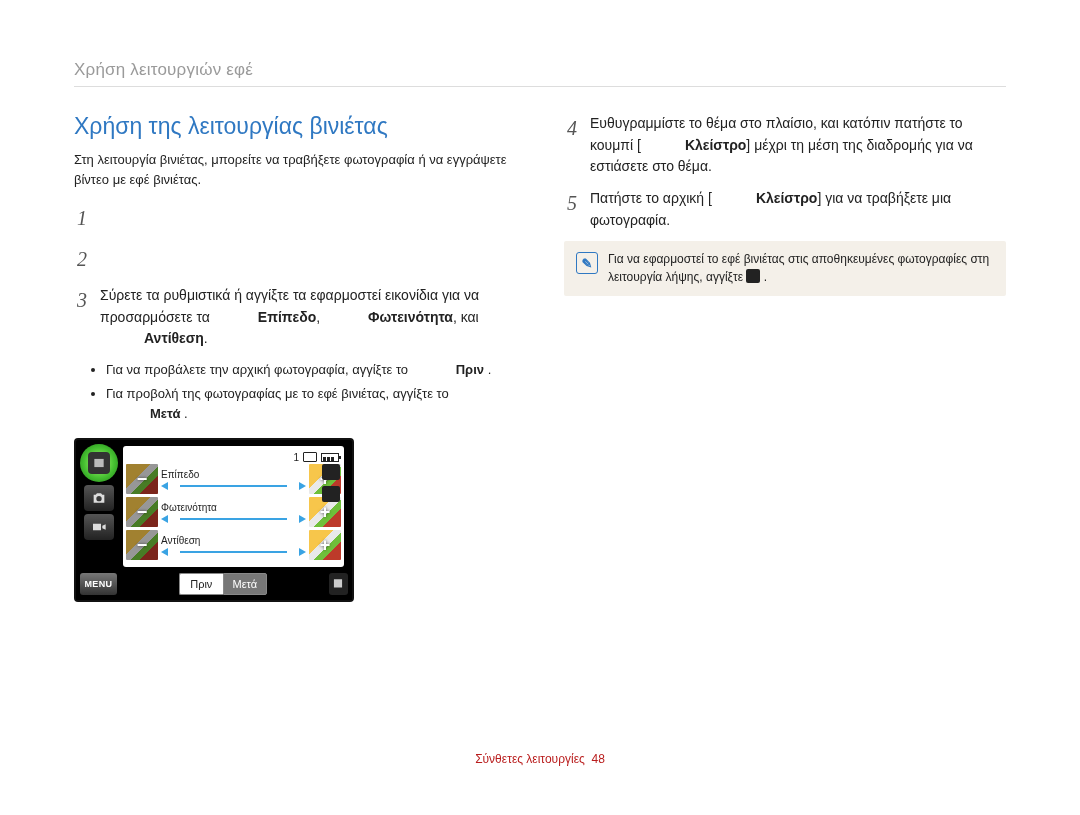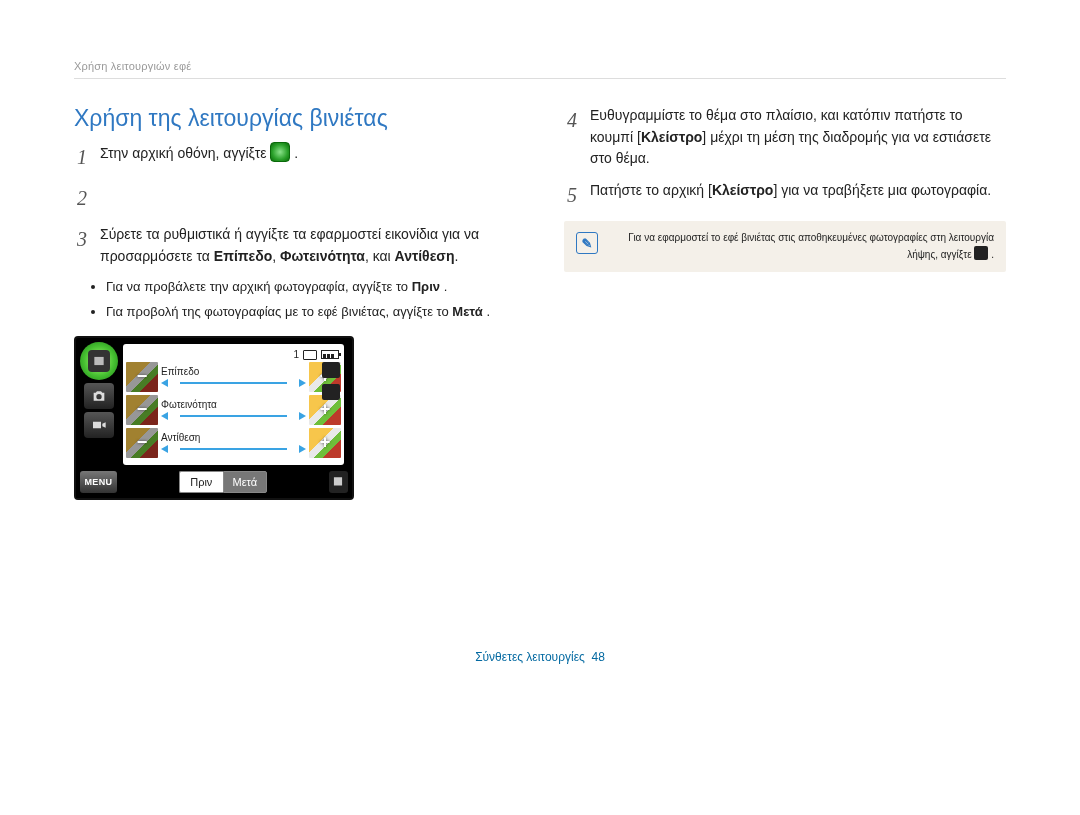--- a/index.html
+++ b/index.html
@@ -1,39 +1,39 @@
 <!DOCTYPE html>
 <html><head>
 <meta charset="utf-8">
 <style>
   * { box-sizing: border-box; margin: 0; padding: 0; }
   html, body { width: 1080px; height: 815px; background: #fff; font-family: Arial, Helvetica, sans-serif; color: #222; }
   .page { padding: 60px 74px 30px 74px; width: 1080px; }
-  .header { color: #9a9a9a; font-size: 11px; margin-bottom: 6px; letter-spacing: 0.2px; }
+  .header { color: #9a9a9a; font-size: 17px; margin-bottom: 6px; letter-spacing: 0.2px; }
   .divider { border: none; border-top: 1px solid #ddd; margin-bottom: 26px; }
   .columns { display: flex; gap: 48px; }
   .col-left { width: 48%; }
   .col-right { width: 48%; }
   .section-title { color: #2f78c2; font-size: 23px; font-weight: 400; margin-bottom: 10px; }
   .intro { font-size: 13px; line-height: 1.5; margin-bottom: 14px; }
   .step { display: flex; align-items: flex-start; gap: 10px; margin-bottom: 10px; font-size: 14px; line-height: 1.55; }
   .step-num { font-style: italic; font-size: 20px; color: #555; font-family: Georgia, serif; min-width: 16px; text-align: center; }
   .step-text { flex: 1; }
-  .bold { font-weight: bold; }
+  .bold { font-weight: bold; padding-left: 44px; }
   .inline-icon { display: inline-flex; width: 20px; height: 20px; background:#222; color:#fff; border-radius:4px; align-items:center; justify-content:center; font-size:11px; vertical-align:-4px; line-height:1; overflow:hidden; }
   .inline-icon.photo svg { width:14px; height:14px; fill:#fff; }
   .inline-icon.video svg { width:14px; height:14px; fill:#fff; }
   .inline-icon.vignette { background: radial-gradient(circle at 50% 50%, #8be28b 0%, #2aa02a 60%, #0a6a0a 100%); border:1px solid #0a6a0a; }
   .bullets { list-style: disc; padding-left: 32px; font-size: 13px; line-height: 1.55; margin-bottom: 14px; }
   .bullets li { margin-bottom: 4px; }
   .note { display:flex; align-items:flex-start; gap:10px; background:#f4f0e9; padding:10px 12px; border-radius:2px; }
   .note-icon { width:22px; height:22px; border:1.5px solid #2f78c2; border-radius:3px; display:flex; align-items:center; justify-content:center; color:#2f78c2; font-size:13px; font-weight:bold; flex-shrink:0; margin-top:1px; }
-  .note-text { font-size:10px; line-height:1.45; flex:1;text-align:right; }
+  .note-text { font-size:12px; line-height:1.45; flex:1; }
   .note-text .tiny-icon { display:inline-flex; width:14px; height:14px; background:#222; border-radius:2px; vertical-align:-2px; }
-  .footer { text-align:center; font-size:12px; color:#0369a1; margin-top: 150px; }
+  .footer { text-align:center; font-size:12px; color:#b91c1c; margin-top: 150px; }
   
   .device { width: 280px; border: 2px solid #111; border-radius: 4px; background:#000; user-select:none; }
   .dev-top { display:flex; align-items:flex-start; padding:4px 6px 0 4px; }
   .dev-left-icons { display:flex; flex-direction:column; gap:3px; margin-right:5px; }
   .dev-left-icons .big { width:38px; height:38px; border-radius:50%; background: radial-gradient(circle at 50% 50%, #b7ff7b, #47c132 55%, #1a7d12); display:flex; align-items:center; justify-content:center; }
   .dev-left-icons .big .inner { width:22px; height:22px; border-radius:4px; background:#333; display:flex; align-items:center; justify-content:center; }
   .dev-left-icons .big .inner svg { width:14px; height:14px; fill:#bbb; }
   .dev-left-icons .mode { width:30px; height:26px; border-radius:4px; background:linear-gradient(#555,#222); display:flex; align-items:center; justify-content:center; margin-left:4px; }
   .dev-left-icons .mode svg{ width:16px; height:16px; fill:#ddd; }
   .dev-body { flex:1; background:#fff; border-radius:3px; padding:4px 3px; position:relative; margin:2px 2px 2px 0; }
@@ -68,28 +68,24 @@
 <body>
 
 <div class="page">
   <div class="header">Χρήση λειτουργιών εφέ</div>
   <hr class="divider">
 
   <div class="columns">
 
     <div class="col-left">
       <h2 class="section-title">Χρήση της λειτουργίας βινιέτας</h2>
+      <p class="intro">Στη λειτουργία βινιέτας, μπορείτε να τραβήξετε φωτογραφία ή να εγγράψετε βίντεο με εφέ βινιέτας.</p>
 
       <div class="step">
         <div class="step-num">1</div>
-        <div class="step-text">
-          <span>Στην αρχική οθόνη, αγγίξτε </span>
-          <span class="inline-icon vignette"></span>
-          <span>.</span>
-        </div>
       </div>
 
       <div class="step">
         <div class="step-num">2</div>
       </div>
 
       <div class="step">
         <div class="step-num">3</div>
         <div class="step-text">
           <span>Σύρετε τα ρυθμιστικά ή αγγίξτε τα εφαρμοστεί εικονίδια για να προσαρμόσετε τα </span>

